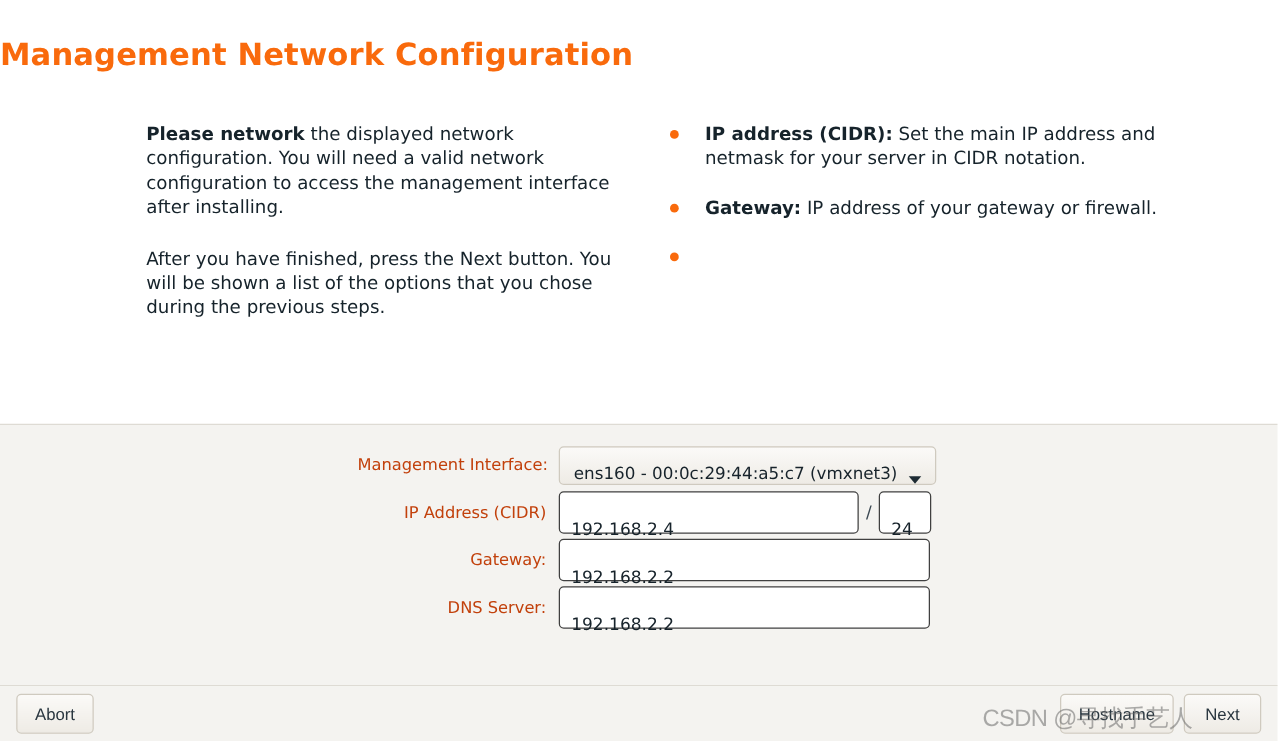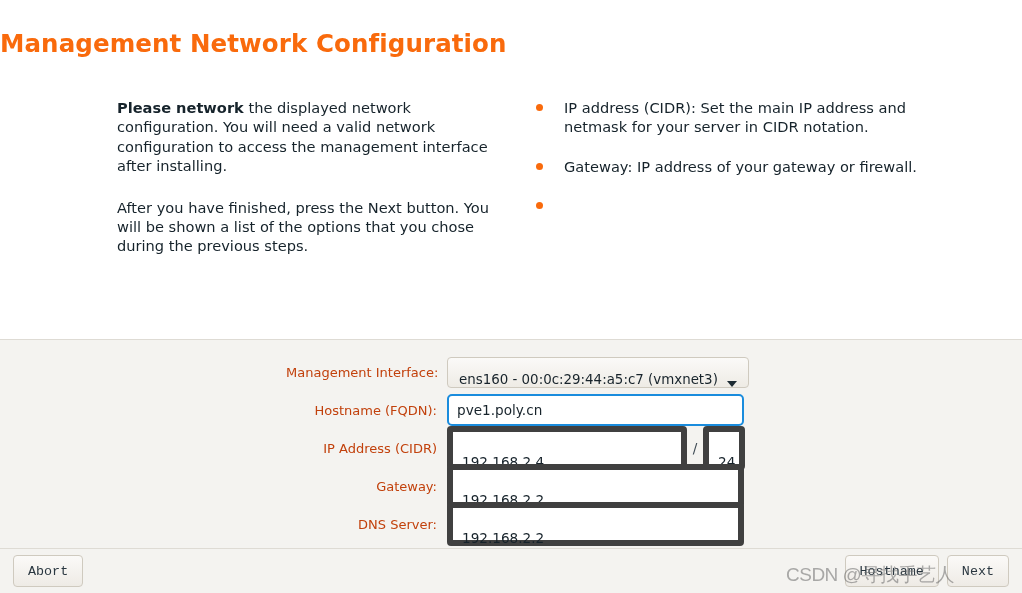--- a/index.html
+++ b/index.html
@@ -88,21 +88,21 @@
 
   .bullet-dot {
     position: absolute;
     left: 10px;
     top: 6px;
     width: 7px;
     height: 7px;
     border-radius: 50%;
     background: #f96a0c;
   }
-  .bullet-text b { font-weight: normal; }
+  .bullet-text b { font-weight: bold; }
 
   
   .form-panel {
     position: relative;
     height: 209px;
     background: #f4f3f0;
     border-bottom: 1px solid #dedbd4;
     box-sizing: border-box;
   }
 
@@ -130,21 +130,21 @@
     box-sizing: border-box;
     white-space: nowrap;
   }
 
   .field-wrap { display: flex; align-items: center; }
 
   .text-field {
     box-sizing: border-box;
     height: 30px;
     background: #ffffff;
-    border: 6px solid #404040;
+    border: 1px solid #404040;
     border-radius: 4px;
     font-family: "DejaVu Sans", "Liberation Sans", sans-serif;
     font-size: 13.6px;
     color: #17232b;
     padding: 16px 9px;
     line-height: 28px;
     outline: none;
   }
   .text-field.wide  { width: 297px; }
   .text-field.ip    { width: 240px; }
@@ -198,21 +198,21 @@
   }
 
   .btn {
     box-sizing: border-box;
     height: 32px;
     min-width: 62px;
     padding: 0 14px;
     background: linear-gradient(to bottom, #fbfaf8 0%, #eeebe5 100%);
     border: 1px solid #cfcabf;
     border-radius: 4px;
-    font-family: Liberation Mono, monospace;
+    font-family: Liberation Sans, sans-serif;
     font-size: 13.4px;
     color: #2a3740;
     display: flex;
     align-items: center;
     justify-content: center;
     cursor: default;
   }
 
   .bar-spacer { flex: 1; }
   .btn-previous { margin-right: 8px; }
@@ -272,26 +272,20 @@
       <div class="form-row">
         <div class="form-label">Management Interface:</div>
         <div class="field-wrap">
           <div class="select-box">
             <span>ens160 - 00:0c:29:44:a5:c7 (vmxnet3)</span>
             <span class="select-caret"></span>
           </div>
         </div>
       </div>
 
-      <div class="form-row">
-        <div class="form-label">Hostname (FQDN):</div>
-        <div class="field-wrap">
-          <div class="text-field wide focused">pve1.poly.cn</div>
-        </div>
-      </div>
 
       <div class="form-row">
         <div class="form-label">IP Address (CIDR)</div>
         <div class="field-wrap">
           <div class="text-field ip">192.168.2.4</div>
           <div class="slash">/</div>
           <div class="text-field mask">24</div>
         </div>
       </div>
 

